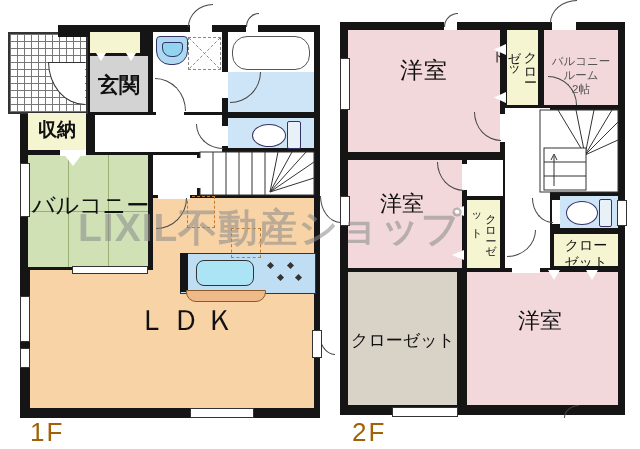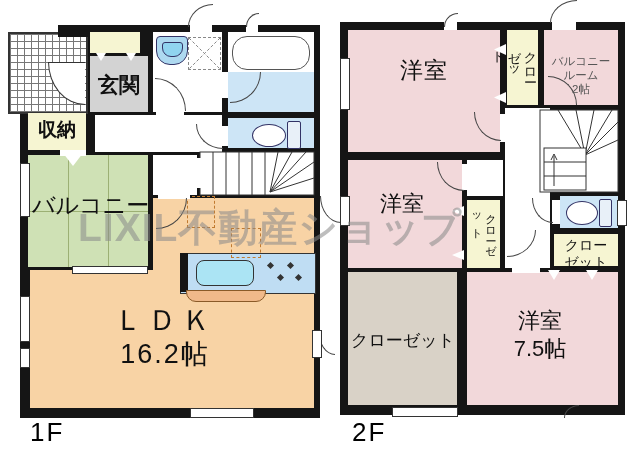--- a/index.html
+++ b/index.html
@@ -30,21 +30,21 @@
             border-bottom:1.5px solid #333;border-left:1.5px solid #333;border-top:1.5px solid #333;}
   .gap{position:absolute;background:#fff;}
   .tri-l{position:absolute;background:#fff;clip-path:polygon(100% 0,100% 100%,0 50%);}
   .tri-d{position:absolute;background:#fff;clip-path:polygon(0 0,100% 0,50% 100%);}
   .dash-o{position:absolute;border:1.6px dashed #c07a30;}
   .dash-g{position:absolute;border:1.6px dashed #888;}
   .lbl{position:absolute;color:#111;text-align:center;line-height:1.2;}
   .lbl-big{font-size:23px;font-weight:500;letter-spacing:1px;}
   .vtext{position:absolute;writing-mode:vertical-rl;text-orientation:upright;
          font-size:13px;line-height:16px;letter-spacing:2px;font-weight:500;}
-  .floorlabel{position:absolute;font-size:26px;font-weight:500;color:#000000;letter-spacing:2px;}
+  .floorlabel{position:absolute;font-size:26px;font-weight:500;color:#a16207;letter-spacing:2px;}
   .watermark{position:absolute;left:78px;top:201px;font-size:39px;font-weight:700;
              color:#8a8a8a;opacity:.55;letter-spacing:1px;white-space:nowrap;z-index:60;pointer-events:none;}
   .tatami-line{position:absolute;background:#9cb074;}
   svg{position:absolute;overflow:visible;}
 </style>
 </head>
 <body>
 
 <div class="plan">
 
@@ -148,23 +148,22 @@
 
     <div class="tri-d" style="left:63px;top:153px;width:20px;height:13px;"></div>
     <div class="tri-d" style="left:96px;top:53px;width:10px;height:8px;"></div>
     <div class="tri-d" style="left:126px;top:53px;width:10px;height:8px;"></div>
 
     <div class="lbl" style="left:88px;top:72px;width:62px;font-size:21px;font-weight:600;">玄関</div>
     <div class="lbl" style="left:26px;top:119px;width:62px;font-size:19px;font-weight:700;">収納</div>
     <div class="lbl" style="left:32px;top:192px;width:118px;text-align:left;font-size:23px;font-weight:500;">
       <span style="display:block;">バルコニー</span>
     </div>
-    <div class="lbl" style="left:90px;top:303px;width:150px;">
+    <div class="lbl" style="left:90px;top:303px;width:150px;text-align:right;">
       <span style="display:block;font-size:29px;font-weight:500;letter-spacing:5px;">ＬＤＫ</span>
-      <span style="display:block;font-size:27px;font-weight:500;letter-spacing:2px;">16.2帖</span>
     </div>
     <div class="floorlabel" style="left:30px;top:417px;">1F</div>
   </div>
 
   <div>
     <div class="wall" style="left:340px;top:22px;width:285px;height:393px;"></div>
 
     <div class="tile c-pink" style="left:348px;top:30px;width:152px;height:122px;"></div>
     <div class="tile c-cream" style="left:507px;top:30px;width:31px;height:75px;"></div>
     <div class="tile c-pink" style="left:544px;top:30px;width:74px;height:75px;"></div>
@@ -237,19 +236,18 @@
       <span style="display:block;">2帖</span>
     </div>
     <div class="lbl" style="left:352px;top:190px;width:100px;font-size:22px;font-weight:500;line-height:27px;">
       <span style="display:block;">洋室</span>
     </div>
     <div class="vtext" style="left:469px;top:206px;width:29px;height:46px;font-size:11px;line-height:14px;">クローゼット</div>
     <div class="lbl" style="left:562px;top:237px;width:48px;font-size:14px;font-weight:500;line-break:anywhere;word-break:break-all;">クローゼット</div>
     <div class="lbl" style="left:350px;top:331px;width:106px;font-size:17px;font-weight:500;">クローゼット</div>
     <div class="lbl" style="left:482px;top:307px;width:116px;font-size:22px;font-weight:500;line-height:28px;">
       <span style="display:block;">洋室</span>
-      <span style="display:block;">7.5帖</span>
     </div>
     <div class="floorlabel" style="left:352px;top:417px;">2F</div>
   </div>
 
   <div class="watermark">LIXIL不動産ショップ</div>
 </div>
 
 </body></html>

